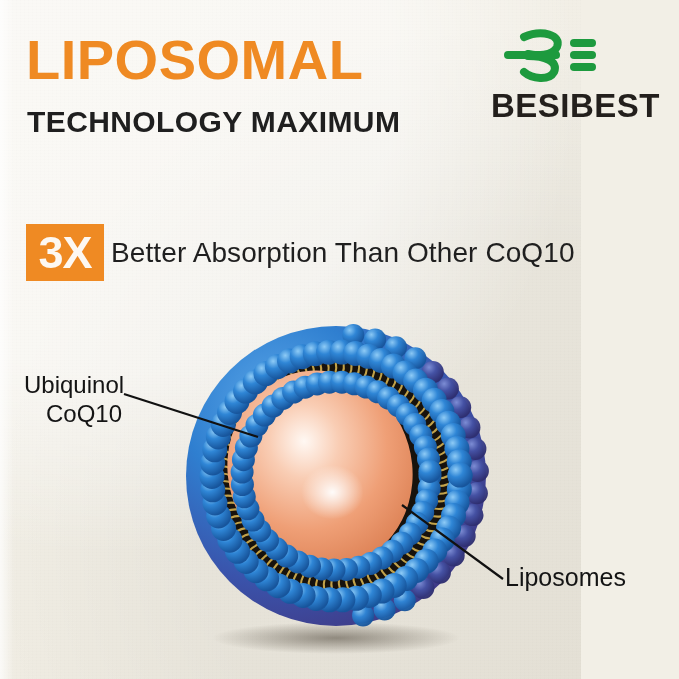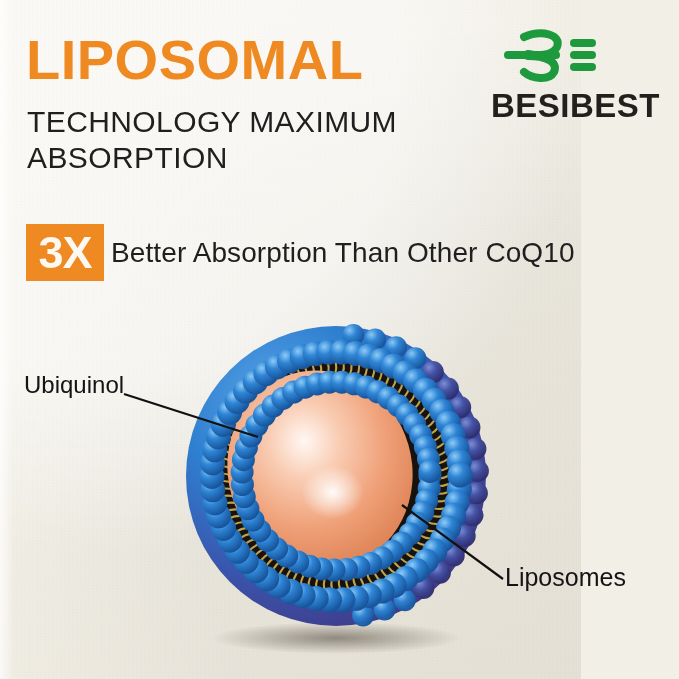--- a/index.html
+++ b/index.html
@@ -29,21 +29,21 @@
   .headline{
     position:absolute;left:26px;top:32px;
     font-size:56px;line-height:56px;font-weight:700;
     letter-spacing:.5px;color:#ef8a23;white-space:nowrap;
   }
   .subhead{
     position:absolute;left:27px;top:104px;width:420px;
     font-size:30px;line-height:36px;font-weight:400;
     letter-spacing:.4px;color:#1f1f1f;
   }
-  .subhead div{white-space:nowrap;}
+  .subhead div{white-space:nowrap;font-weight:bold;}
 
   
   .brand{position:absolute;left:440px;top:24px;width:220px;text-align:center;}
   .brand-mark{height:62px;display:flex;align-items:center;justify-content:center;}
   .brand-name{
     font-size:33px;line-height:36px;font-weight:700;letter-spacing:.5px;
     color:#231f1c;margin-top:2px;text-align:right;
   }
 
   
@@ -71,21 +71,20 @@
 
 <div id="page">
 
   <div id="grain"></div>
   <div id="edgeL"></div>
 
   <div class="headline">LIPOSOMAL</div>
 
   <div class="subhead">
     <div>TECHNOLOGY MAXIMUM</div>
-    <div>ABSORPTION</div>
   </div>
 
   <div class="brand">
     <div class="brand-mark">
       <svg width="96" height="60" viewBox="0 0 96 60" aria-hidden="true">
         <g fill="none" stroke="#1d9a3e" stroke-width="8" stroke-linecap="round">
 
           <path d="M22 12 C40 4, 60 10, 55 22 C51 31, 34 31, 26 29" stroke-linejoin="round"></path>
 
           <path d="M26 31 C42 31, 57 36, 52 47 C47 56, 30 54, 22 47" stroke-linejoin="round"></path>
@@ -479,17 +478,18 @@
     </svg>
   </div>
 
   <svg class="art" style="top:0;height:679px;" aria-hidden="true">
     <line id="ld0" stroke="#111" stroke-width="2.2" x1="124" y1="394" x2="258" y2="437"></line>
     <line id="ld1" stroke="#111" stroke-width="2.2" x1="402" y1="505" x2="503" y2="579"></line>
   </svg>
 
   <div class="callout" id="callout-ubiquinol">
     <div class="l1">Ubiquinol</div>
+    <div class="l2">CoQ10</div>
   </div>
 
   <div class="callout" id="callout-liposomes">Liposomes</div>
 
 </div>
 
 </body></html>

